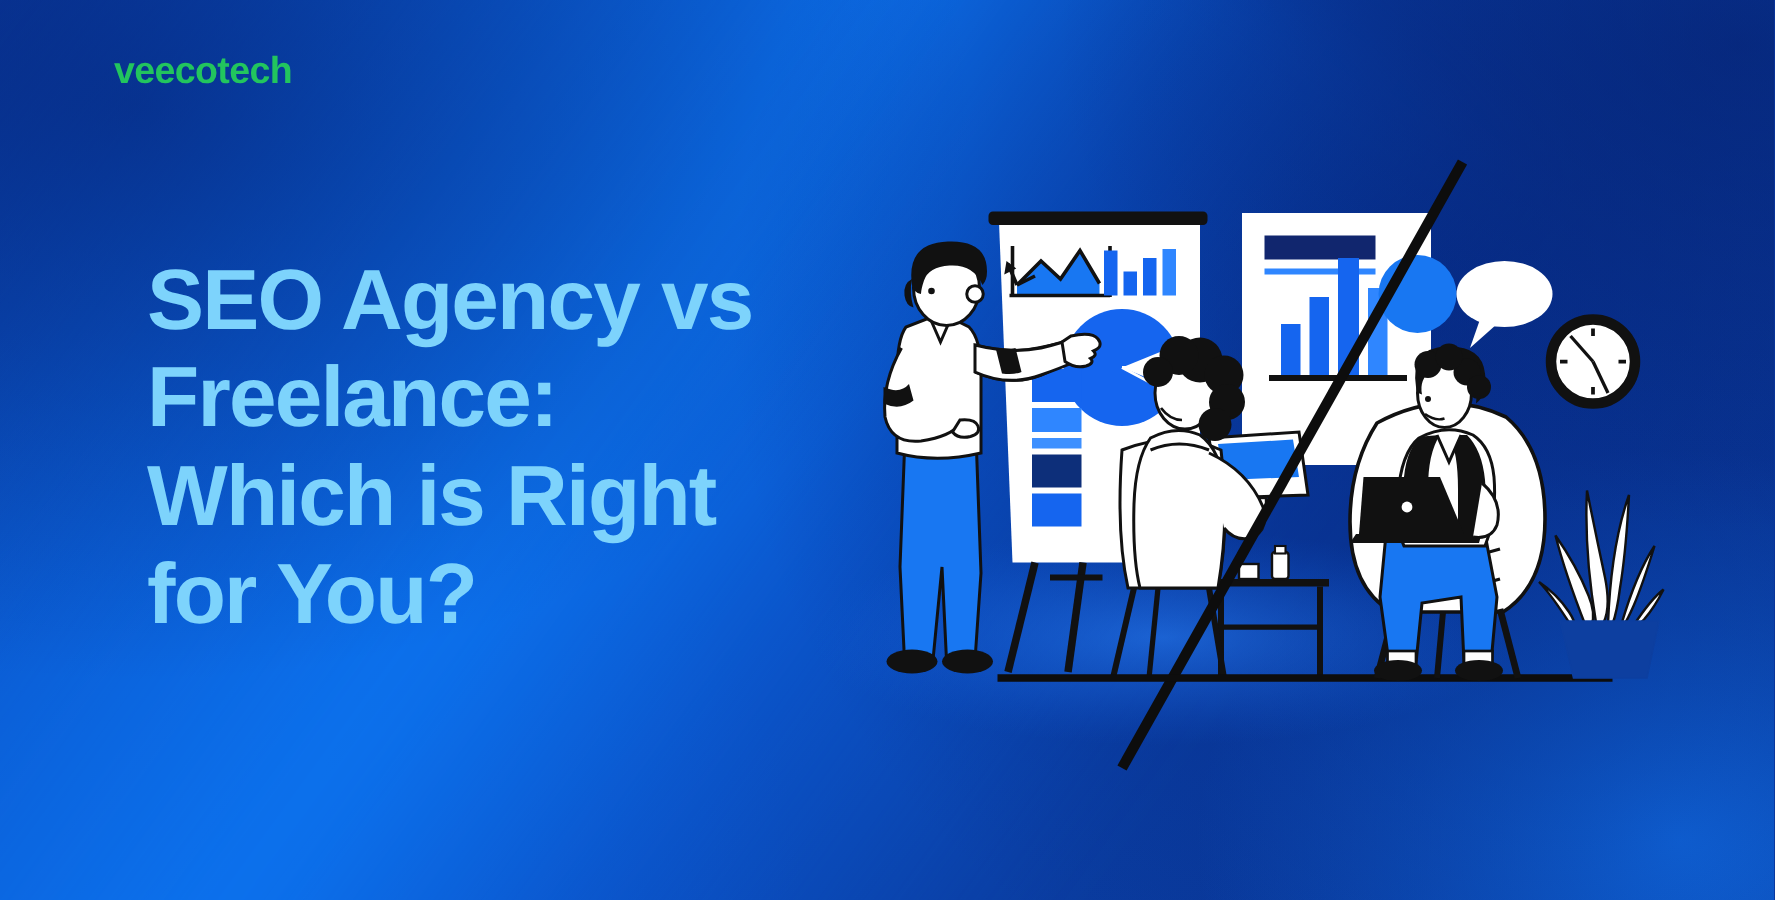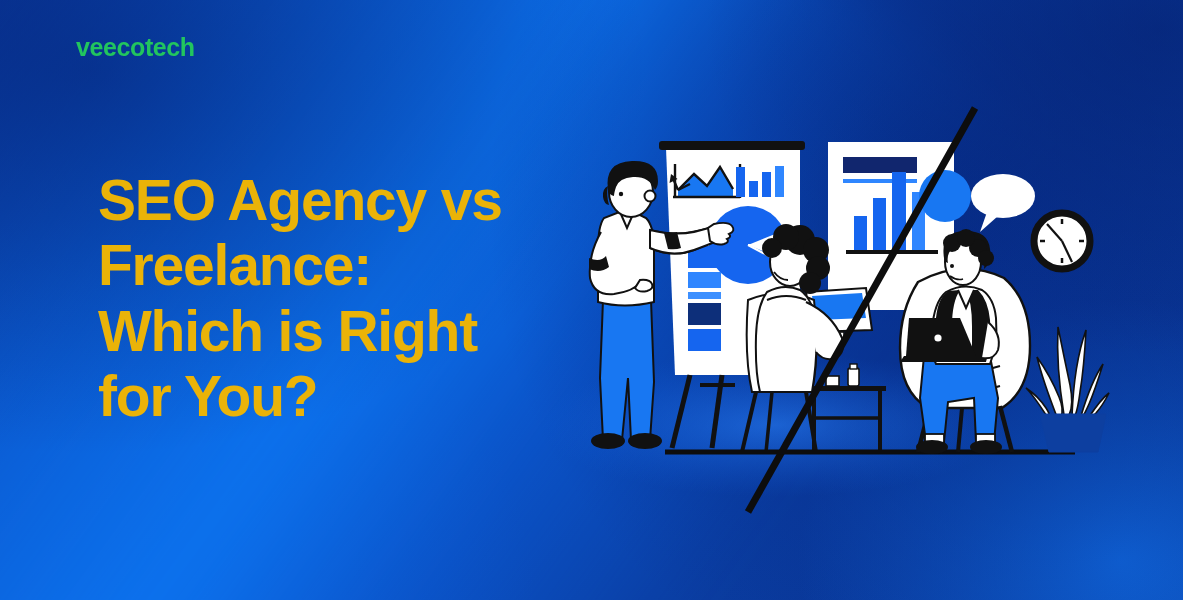--- a/index.html
+++ b/index.html
@@ -69,21 +69,21 @@
     letter-spacing: -0.4px;
     margin-left: 31px;
   }
 
   
   .headline {
     position: absolute;
     left: 98px;
     top: 168px;
     width: 470px;
-    color: #eab308;
+    color: #7dd3fc;
     font-size: 57px;
     line-height: 1.145;
     font-weight: 700;
     letter-spacing: -1.2px;
     white-space: pre-line;
   }
 
   
   .illo {
     position: absolute;

